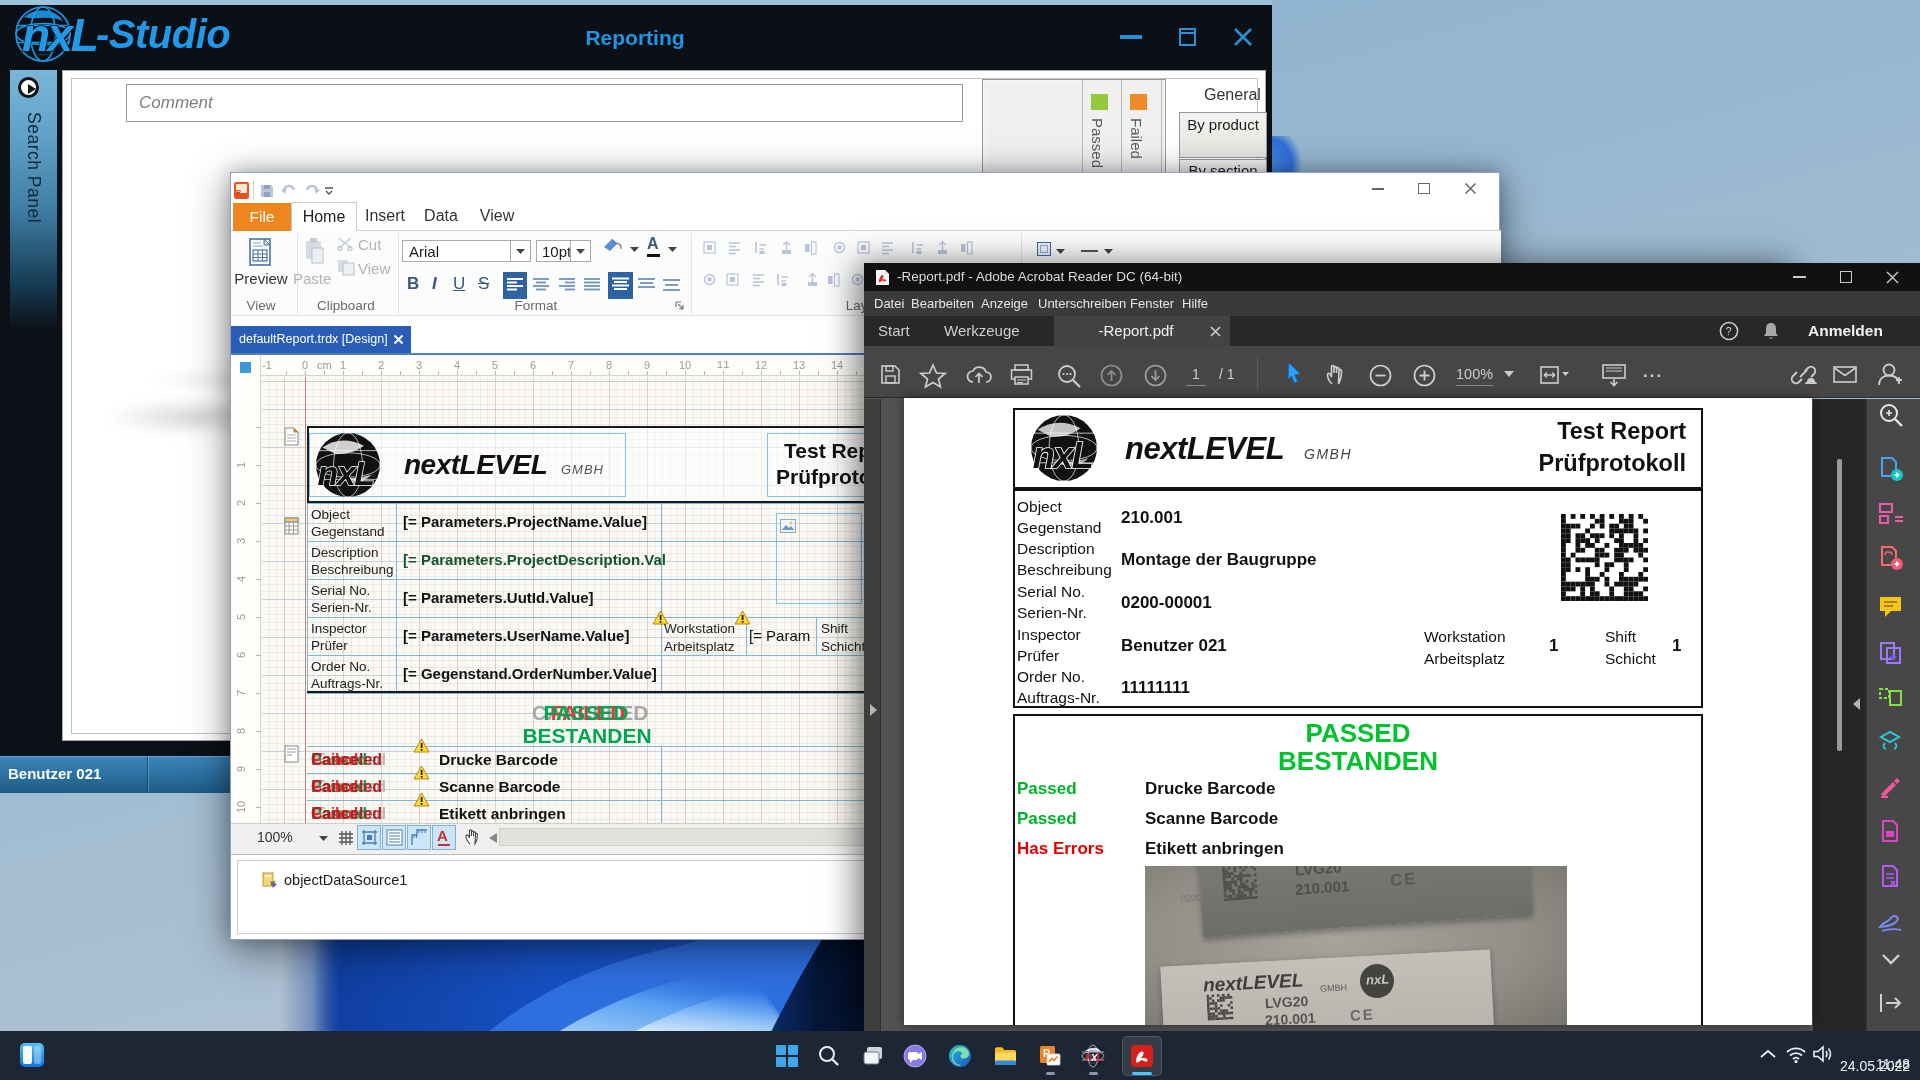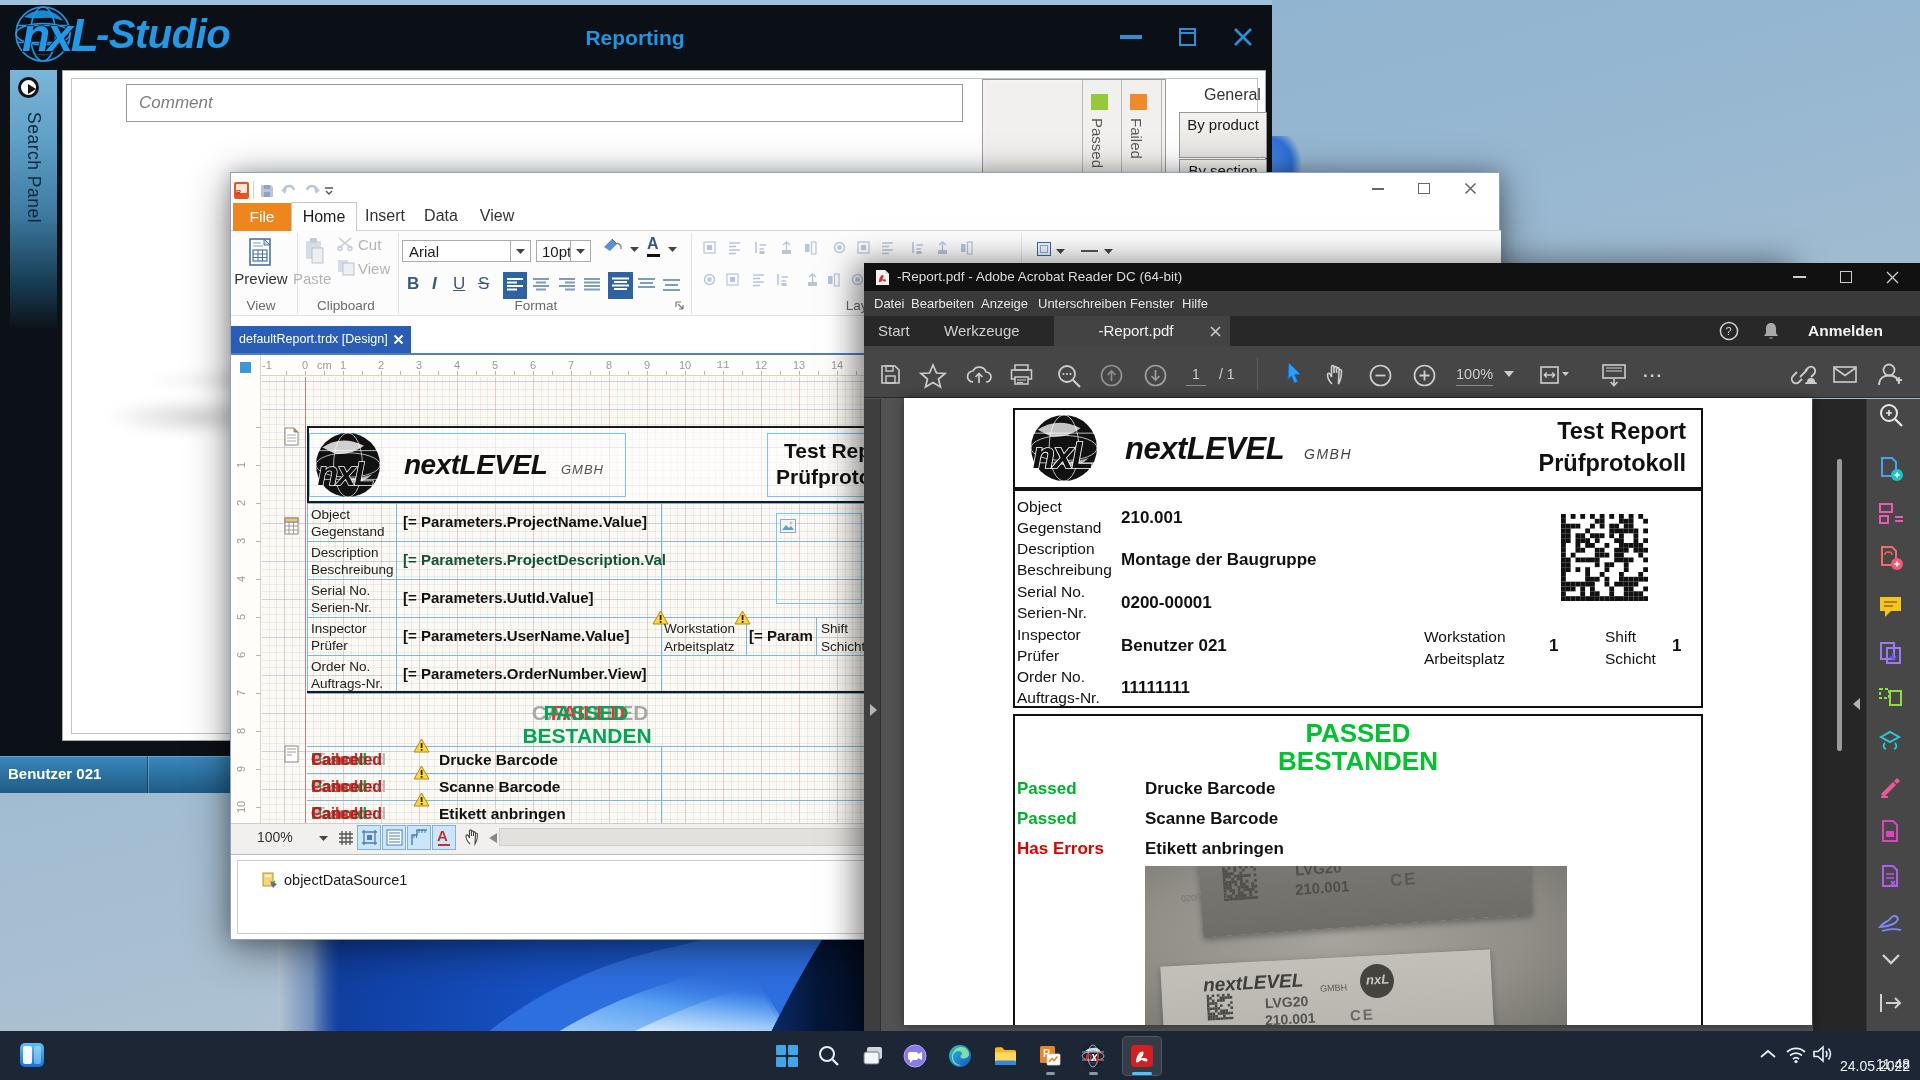--- a/index.html
+++ b/index.html
@@ -467,33 +467,33 @@
         <div class="abs" style="left:655px;top:262px;width:1px;height:38px;background:#7fb8d4;"></div>
         <div class="abs" style="left:80px;top:151px;font-size:13.5px;color:#222;line-height:17px;">Object<br>Gegenstand</div>
         <div class="abs" style="left:172px;top:158px;font-size:15px;font-weight:bold;color:#111;">[= Parameters.ProjectName.Value]</div>
         <div class="abs" style="left:80px;top:189px;font-size:13.5px;color:#222;line-height:17px;">Description<br>Beschreibung</div>
         <div class="abs" style="left:172px;top:196px;font-size:15px;font-weight:bold;color:#14532d;">[= Parameters.ProjectDescription.Val</div>
         <div class="abs" style="left:80px;top:227px;font-size:13.5px;color:#222;line-height:17px;">Serial No.<br>Serien-Nr.</div>
         <div class="abs" style="left:172px;top:234px;font-size:15px;font-weight:bold;color:#111;">[= Parameters.UutId.Value]</div>
         <div class="abs" style="left:80px;top:265px;font-size:13.5px;color:#222;line-height:17px;">Inspector<br>Prüfer</div>
         <div class="abs" style="left:172px;top:272px;font-size:15px;font-weight:bold;color:#111;">[= Parameters.UserName.Value]</div>
         <div class="abs" style="left:80px;top:303px;font-size:13.5px;color:#222;line-height:17px;">Order No.<br>Auftrags-Nr.</div>
-        <div class="abs" style="left:172px;top:310px;font-size:15px;font-weight:bold;color:#111;">[= Parameters.OrderNumber.View]</div>
+        <div class="abs" style="left:172px;top:310px;font-size:15px;font-weight:bold;color:#111;">[= Gegenstand.OrderNumber.Value]</div>
         <svg class="abs" style="left:421px;top:255px;" width="17" height="15">
           <path d="M8.5 1 L16 14 H1 Z" fill="#ffd83d" stroke="#b8860b" stroke-width="1"></path>
           <rect x="7.7" y="5" width="1.8" height="5" fill="#222"></rect>
           <rect x="7.7" y="11" width="1.8" height="1.8" fill="#222"></rect>
         </svg>
         <div class="abs" style="left:433px;top:265px;font-size:13.5px;color:#222;line-height:18px;">Workstation<br>Arbeitsplatz</div>
         <svg class="abs" style="left:503px;top:255px;" width="17" height="15">
           <path d="M8.5 1 L16 14 H1 Z" fill="#ffd83d" stroke="#b8860b" stroke-width="1"></path>
           <rect x="7.7" y="5" width="1.8" height="5" fill="#222"></rect>
           <rect x="7.7" y="11" width="1.8" height="1.8" fill="#222"></rect>
         </svg>
-        <div class="abs" style="left:518px;top:272px;font-size:15px;font-weight:bold;color:#111;">[= Param</div>
+        <div class="abs" style="left:518px;top:272px;font-size:15px;font-weight:normal;color:#111;">[= Param</div>
         <div class="abs" style="left:590px;top:265px;font-size:13.5px;color:#222;line-height:18px;">Shift<br>Schicht</div>
       <svg class="abs" style="left:549px;top:164px;" width="16" height="14">
           <rect x="0.5" y="0.5" width="15" height="13" fill="#eef4fa" stroke="#8aa8c8"></rect>
           <path d="M2 11 L6 6 L9 9 L11 7 L14 11 Z" fill="#6a98c8"></path>
           <circle cx="11" cy="4" r="1.5" fill="#e8c84a"></circle>
         </svg>
       <div class="abs" style="left:545px;top:158px;width:86px;height:91px;border:1px solid #79c6e8;"></div>
         <div class="abs" style="left:76px;top:336px;width:834px;height:2px;background:#1a1a1a;"></div>
         <svg class="abs" style="left:53px;top:162px;" width="15" height="18">
           <rect x="1" y="1" width="13" height="16" fill="#fff" stroke="#888"></rect>

